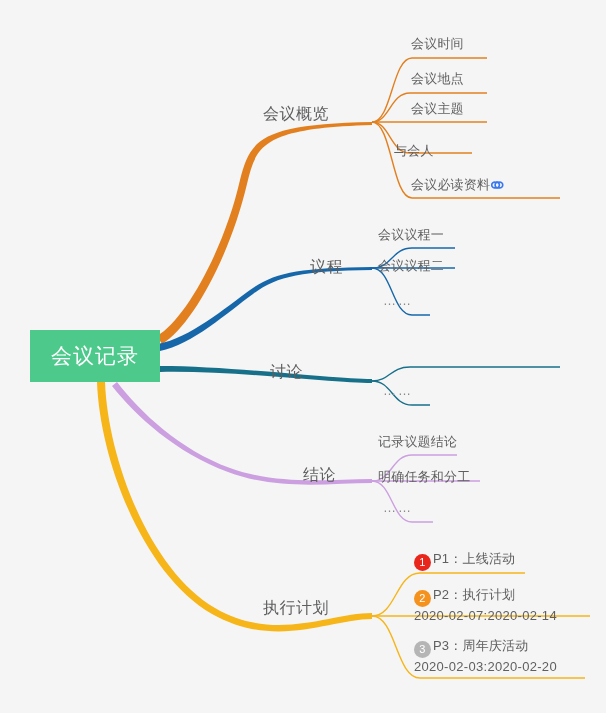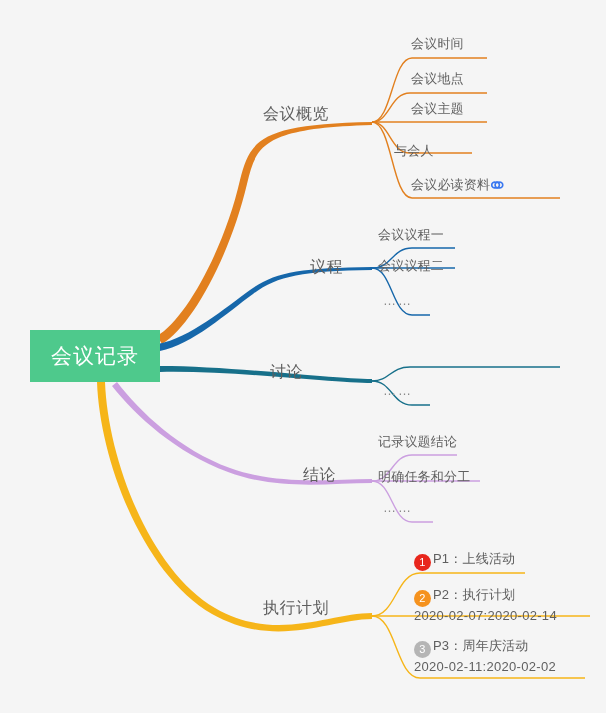--- a/index.html
+++ b/index.html
@@ -182,16 +182,16 @@
     <span class="badge" style="background: rgb(232, 38, 28);">1</span><span>P1：上线活动</span>
   </div>
 
   <div class="leaf-label" style="left:414px;top:586px;">
     <span class="badge" style="background: rgb(245, 146, 30);">2</span><span>P2：执行计划</span>
     <span class="task-line2">2020-02-07:2020-02-14</span>
   </div>
 
   <div class="leaf-label" style="left:414px;top:637px;">
     <span class="badge" style="background: rgb(181, 181, 181);">3</span><span>P3：周年庆活动</span>
-    <span class="task-line2">2020-02-11:2020-02-02</span>
+    <span class="task-line2">2020-02-03:2020-02-20</span>
   </div>
 
 </div>
 
 </body></html>

